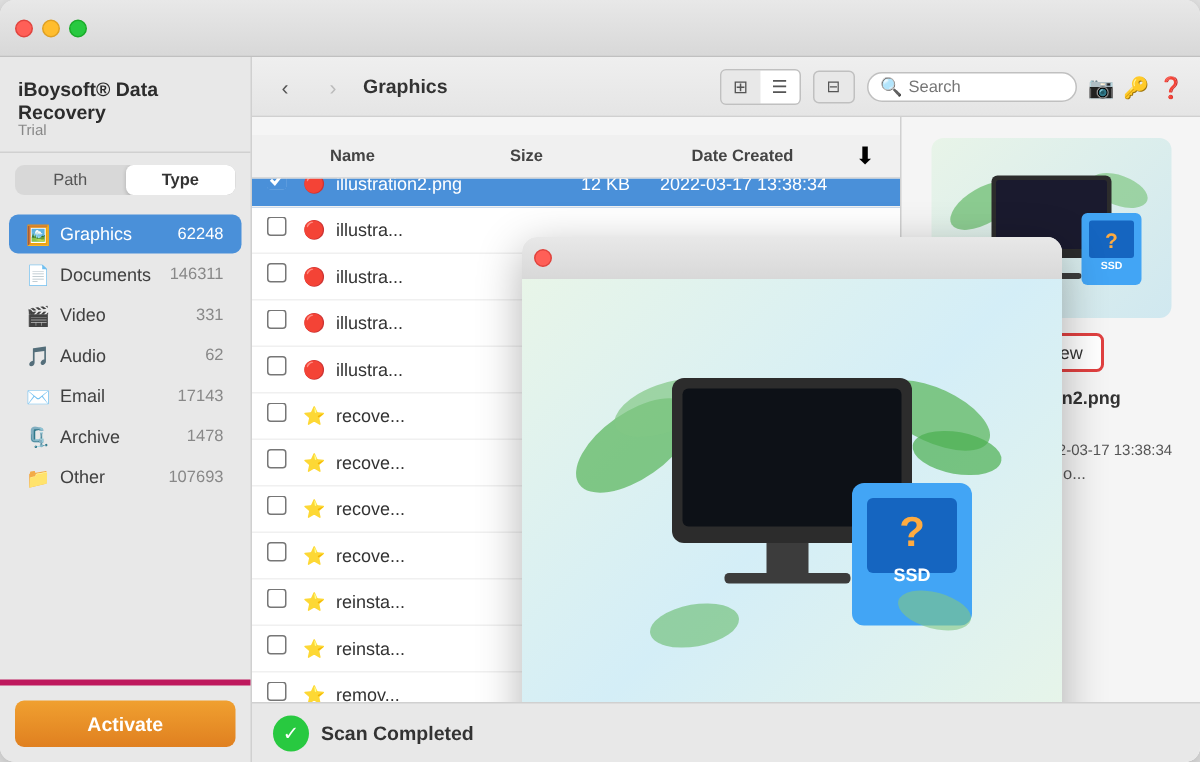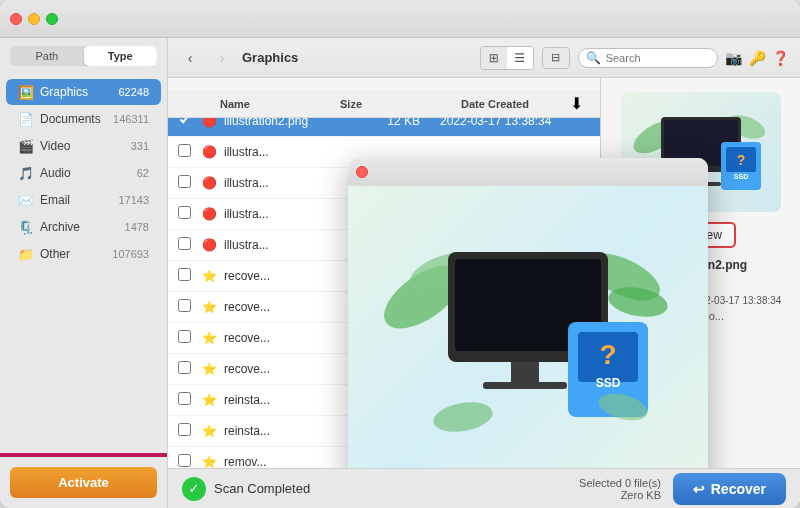--- a/index.html
+++ b/index.html
@@ -389,21 +389,21 @@
       font-size: 13px;
       margin-right: 8px;
       flex-shrink: 0;
     }
 
     .scan-text {
       font-size: 12px;
     }
 
     .scan-title {
-      font-weight: 400;
+      font-weight: 700;
       color: #333;
       font-size: 13px;
     }
 
     .scan-subtitle {
       font-size: 11px;
       color: #666;
     }
 
     .status-bar-right {
@@ -562,20 +562,24 @@
     <div class="traffic-lights">
       <div class="traffic-light tl-close"></div>
       <div class="traffic-light tl-min"></div>
       <div class="traffic-light tl-max"></div>
     </div>
   </div>
 
   <div class="content-area">
 
     <div class="sidebar">
+      <div class="sidebar-header">
+        <div class="app-name">iBoysoft® Data Recovery</div>
+        <div class="app-trial">Trial</div>
+      </div>
       <div class="sidebar-tabs">
         <div class="sidebar-tab">Path</div>
         <div class="sidebar-tab active">Type</div>
       </div>
       <div class="sidebar-items">
         <div class="sidebar-item active">
           <div class="item-icon">🖼️</div>
           <span class="item-label">Graphics</span>
           <span class="item-count">62248</span>
         </div>
@@ -814,26 +818,16 @@
             </svg>
           </div>
         </div>
       </div>
 
       <div class="status-bar">
         <div class="scan-complete-icon">✓</div>
         <div class="scan-text">
           <div class="scan-title">Scan Completed</div>
         </div>
-        <div class="status-bar-right">
-          <div class="selected-info">
-            <div>Selected 0 file(s)</div>
-            <div>Zero KB</div>
-          </div>
-          <button class="recover-btn">
-            <span class="recover-icon">↩</span>
-            <span>Recover</span>
-          </button>
-        </div>
       </div>
     </div>
   </div>
 </div>
 
 </body></html>

